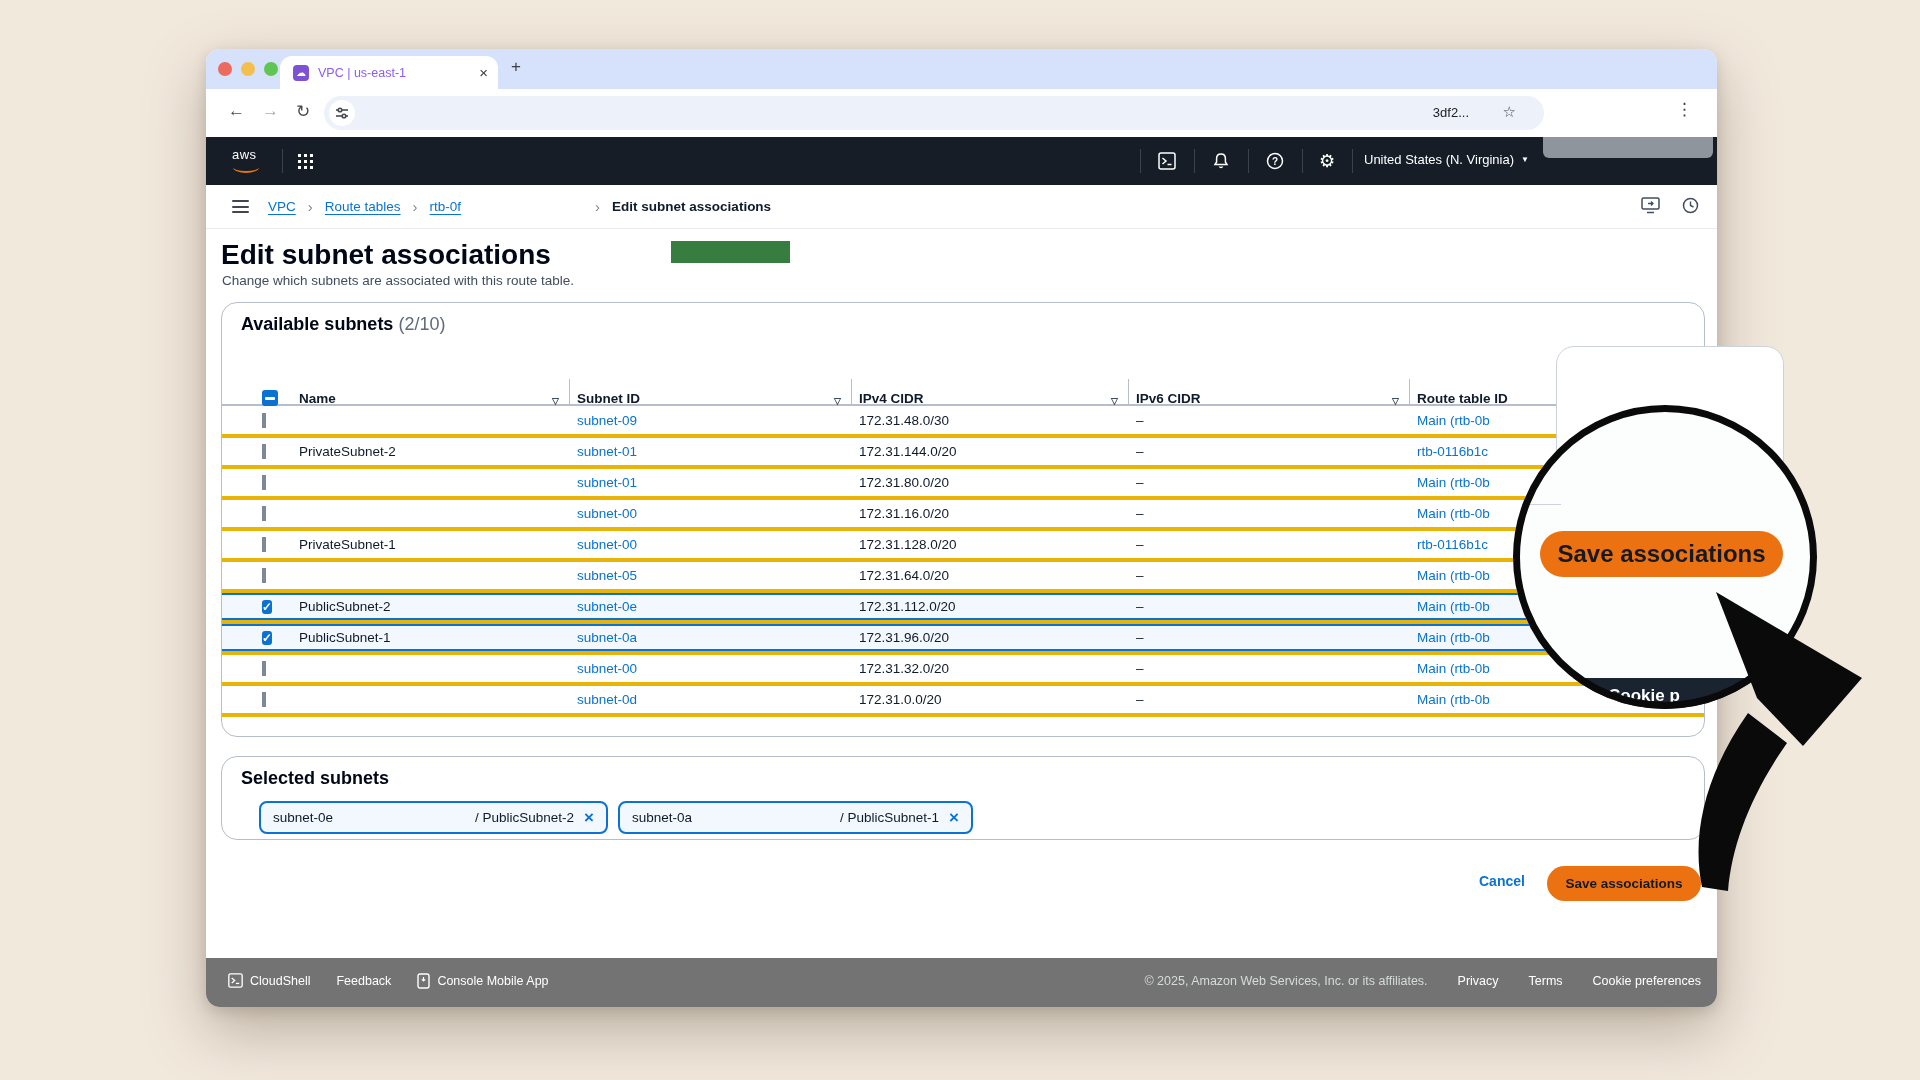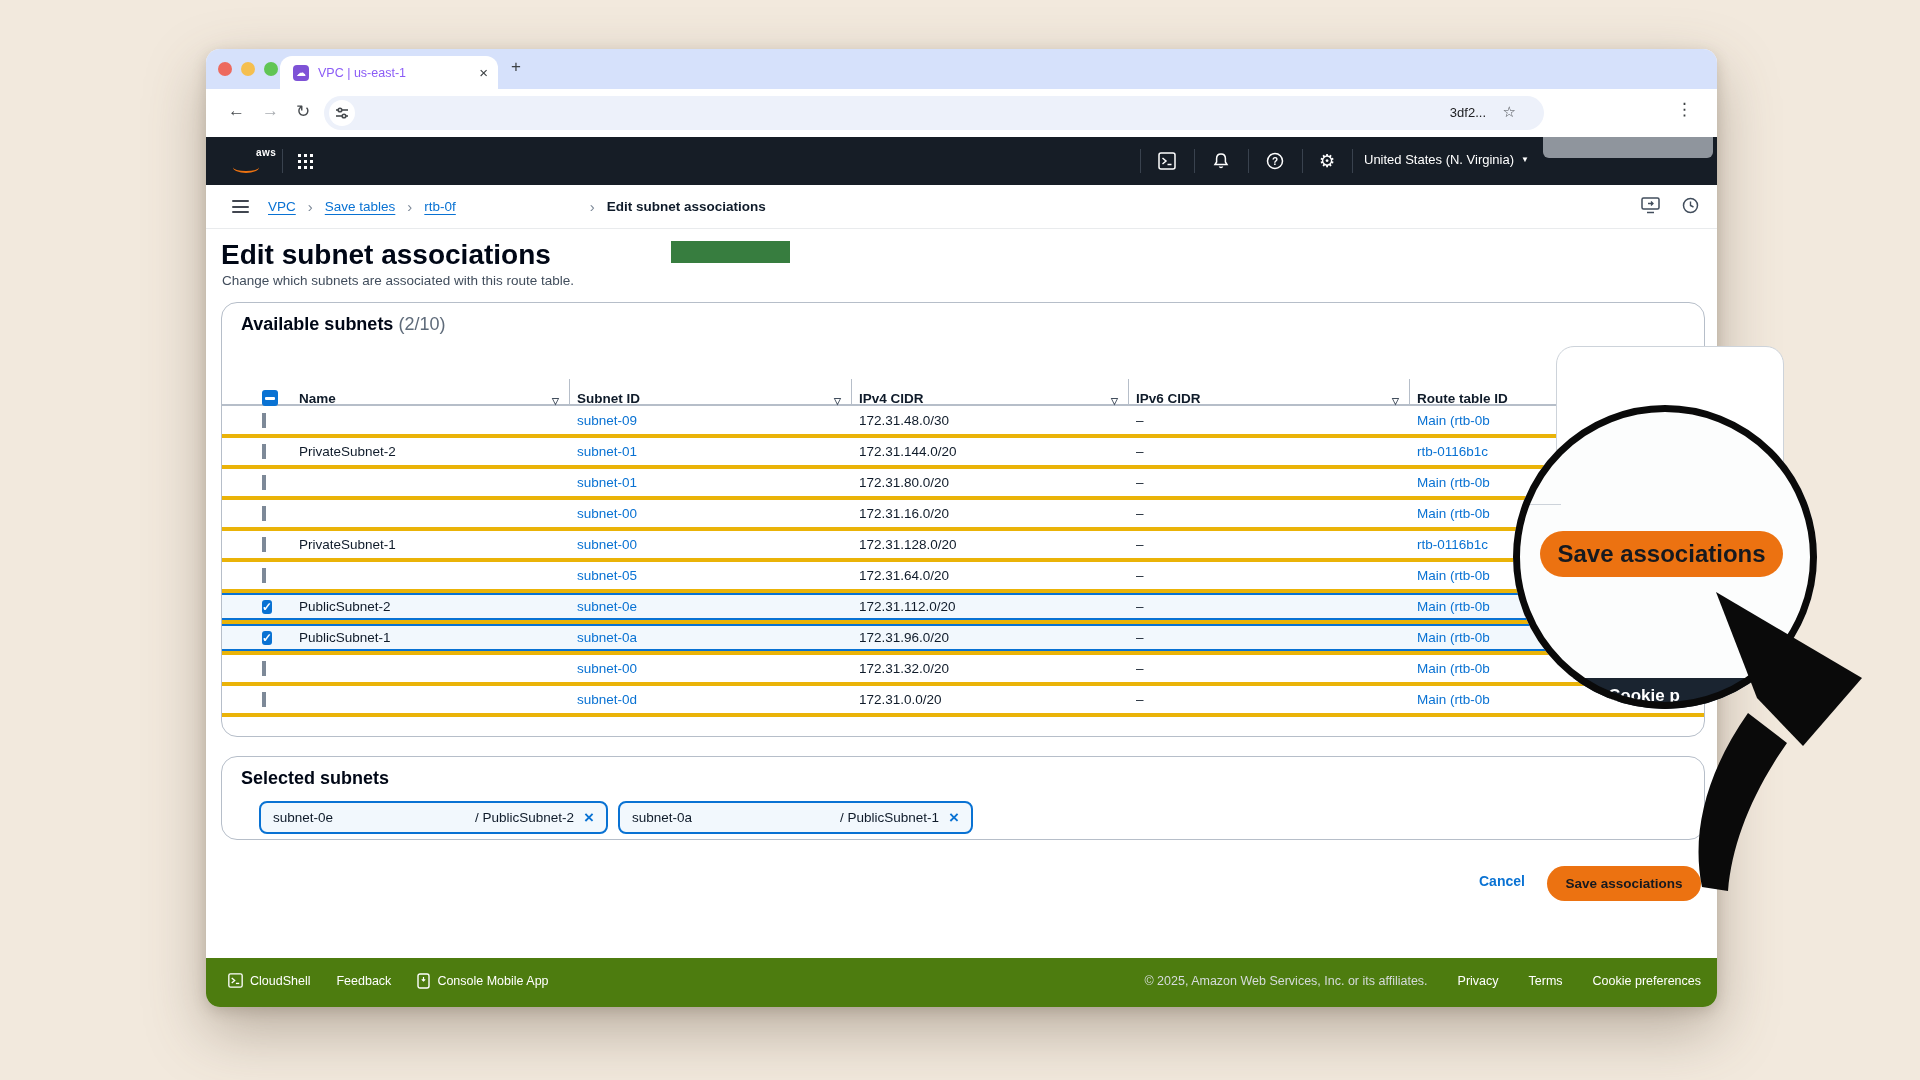--- a/index.html
+++ b/index.html
@@ -17,27 +17,27 @@
   .favicon { width:16px; height:16px; border-radius:4px; background:#7e52d6; color:#fff; font-size:10px; line-height:16px; text-align:center; }
   .tab-title { font-size:12.5px; color:#8b5cf6; margin-left:9px; flex:1; white-space:nowrap; }
   .tab-close { font-size:15px; color:#3c4043; margin-left:6px; }
   .newtab { position:absolute; left:305px; top:8px; font-size:17px; color:#3c4043; }
 
   
   .toolbar { position:absolute; left:0; top:40px; width:100%; height:48px; background:#fff; }
   .navic { position:absolute; top:12px; font-size:17px; color:#474b4f; }
   .urlbar { position:absolute; left:118px; top:7px; width:1220px; height:34px; background:#edf1fa; border-radius:17px; }
   .tune-chip { position:absolute; left:5px; top:4px; width:26px; height:26px; border-radius:50%; background:#fff; display:flex; align-items:center; justify-content:center; }
-  .url-text { position:absolute; right:58px; top:9px; font-size:13px; color:#202124; }
+  .url-text { position:absolute; right:75px; top:9px; font-size:13px; color:#202124; }
   .url-star { position:absolute; right:28px; top:7px; font-size:15px; color:#474b4f; }
   .menu-dots { position:absolute; right:24px; top:10px; font-size:17px; color:#3c4043; letter-spacing:0; }
 
   
   .awsbar { position:absolute; left:0; top:88px; width:100%; height:48px; background:#161d26; }
-  .aws-logo { position:absolute; left:26px; top:10px; color:#fff; font-weight:bold; font-size:10px; letter-spacing:.5px;margin-left:24px; }
+  .aws-logo { position:absolute; left:26px; top:10px; color:#fff; font-weight:normal; font-size:13px; letter-spacing:.5px; }
   .aws-smile { position:absolute; left:27px; top:29px; width:26px; height:7px; border-bottom:2px solid #ec7211; border-radius:0 0 60% 60%/0 0 100% 100%; }
   .vdiv { position:absolute; top:12px; width:1px; height:24px; background:#39424e; }
   .hdr-search { position:absolute; left:114px; top:9px; width:540px; height:30px; border:1px solid #68768a; border-radius:15px;
                 display:flex; align-items:center; padding:0 14px; color:#fff; }
   .hdr-search .ph { font-style:italic; color:#c9d1dc; font-size:13.5px; margin-left:9px; }
   .hdr-search .kbd { margin-left:auto; font-size:12.5px; color:#fff; }
   .hdr-ic { position:absolute; top:13px; width:22px; height:22px; display:flex; align-items:center; justify-content:center; color:#fff; }
   .region { position:absolute; left:1158px; top:15px; color:#fff; font-size:13px; }
   .region .caret { font-size:8px; margin-left:7px; vertical-align:2px; }
   .hdr-redact { position:absolute; left:1337px; top:0; width:170px; height:21px; background:#8f959d; border-radius:0 0 6px 6px; }
@@ -88,21 +88,21 @@
   .token { position:absolute; top:44px; height:33px; border:2px solid #0972d3; border-radius:8px; background:#f2f8fd;
            display:flex; align-items:center; padding:0 12px; font-size:13.5px; color:#0f1b2a; }
   .token .tlabel { margin-left:auto; }
   .token .tx { margin-left:10px; color:#0972d3; font-size:17px; font-weight:bold; line-height:1; }
 
   .cancel-btn { position:absolute; left:1273px; top:644px; font-size:14px; font-weight:bold; color:#0972d3; }
   .save-btn { position:absolute; left:1341px; top:637px; width:154px; height:35px; border-radius:17.5px; background:#ec7211;
               font-size:13.5px; font-weight:bold; color:#16191f; display:flex; align-items:center; justify-content:center; }
 
   
-  .footer { position:absolute; left:0; top:909px; width:100%; height:49px; background:#4d7c0f; border-radius:0 0 14px 14px;
+  .footer { position:absolute; left:0; top:909px; width:100%; height:49px; background:#737373; border-radius:0 0 14px 14px;
             display:flex; align-items:center; font-size:12.5px; color:#fff; padding:0 16px 4px 22px; }
   .f-item { display:flex; align-items:center; gap:7px; margin-right:26px; }
   .f-right { margin-left:auto; display:flex; align-items:flex-end; gap:30px; }
   .f-copy { color:#d5dbdb; }
 
   
   .mag-card { position:absolute; left:1556px; top:346px; width:228px; height:159px; background:#fff;
               border:1px solid #cdd3da; border-radius:18px 18px 44px 10px; z-index:60; }
   .mag-circle { position:absolute; left:1513px; top:405px; width:304px; height:304px; border-radius:50%;
                 background:#fcfdfd; overflow:hidden; z-index:61; }
@@ -207,21 +207,21 @@
 
   <div class="crumbbar">
     <div class="burger">
         <div></div>
         <div></div>
         <div></div>
       </div>
     <div class="crumbs">
       <a>VPC</a>
       <span class="crumb-sep">›</span>
-      <a>Save tables</a>
+      <a>Route tables</a>
       <span class="crumb-sep">›</span>
       <a>rtb-0f</a>
       <span class="crumb-gap"></span>
       <span class="crumb-sep">›</span>
       <span class="crumb-cur">Edit subnet associations</span>
     </div>
     <div class="crumb-icons">
       <span>
         <svg class="ic-svg" width="19" height="17" viewBox="0 0 19 17">
             <rect x="1" y="1" width="17" height="11" rx="1.5" fill="none" stroke="#414d5c" stroke-width="1.5"></rect>

